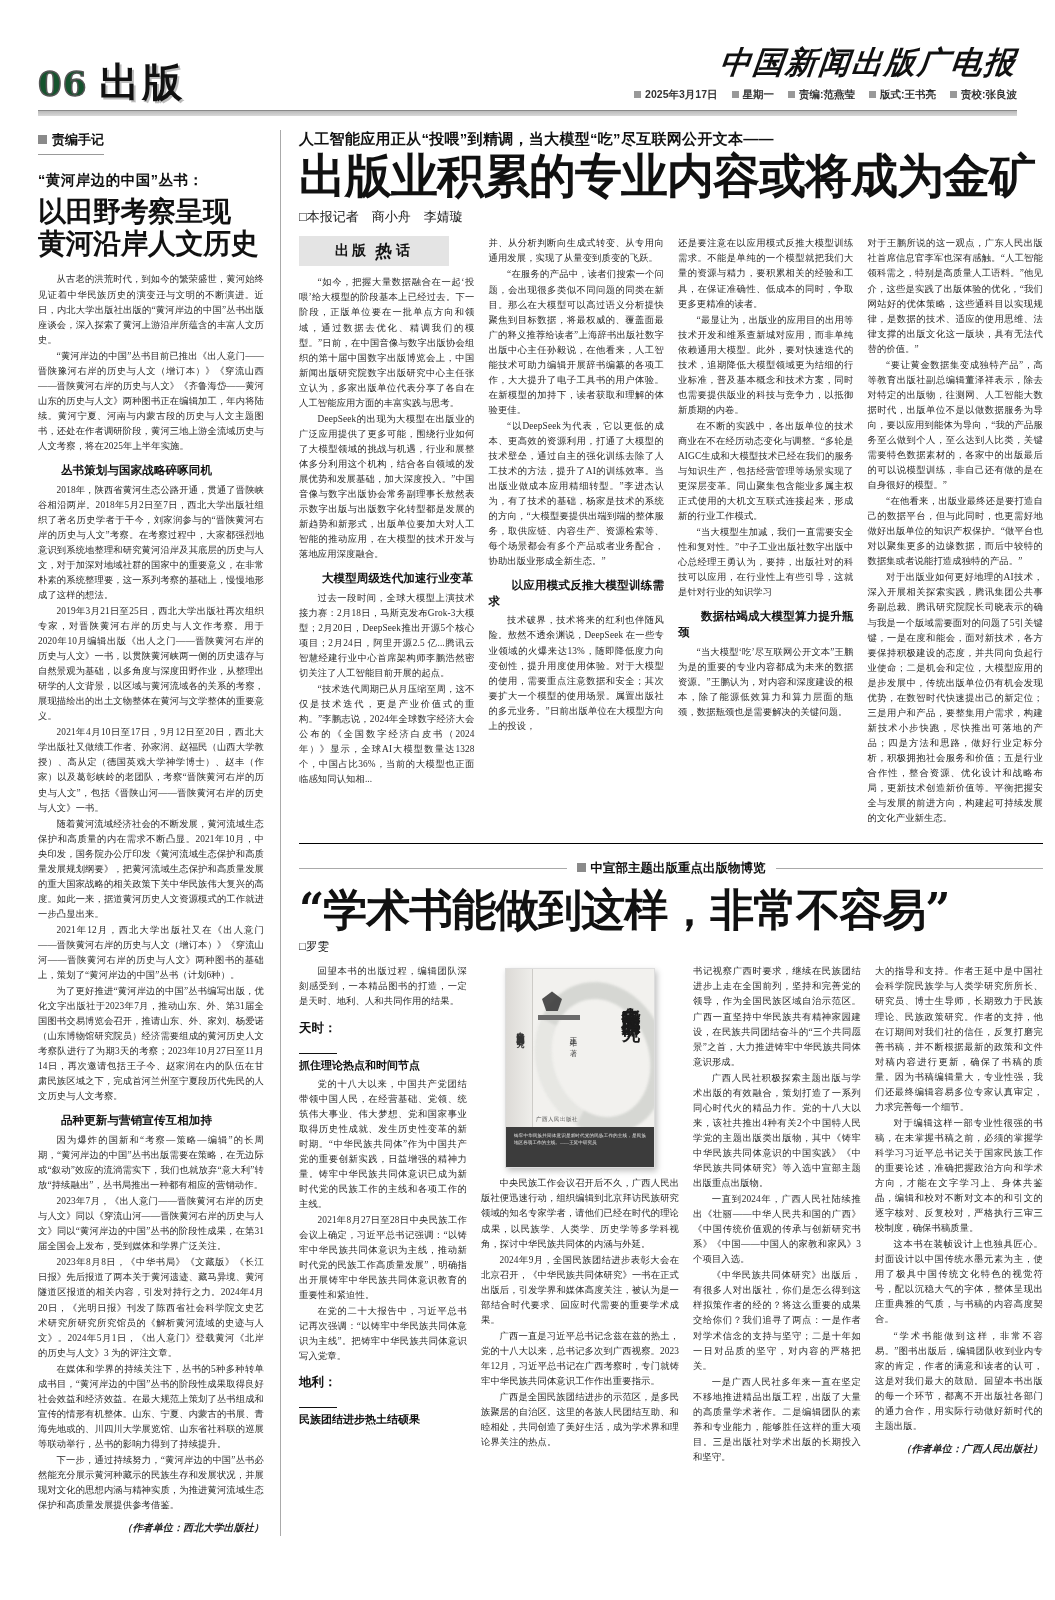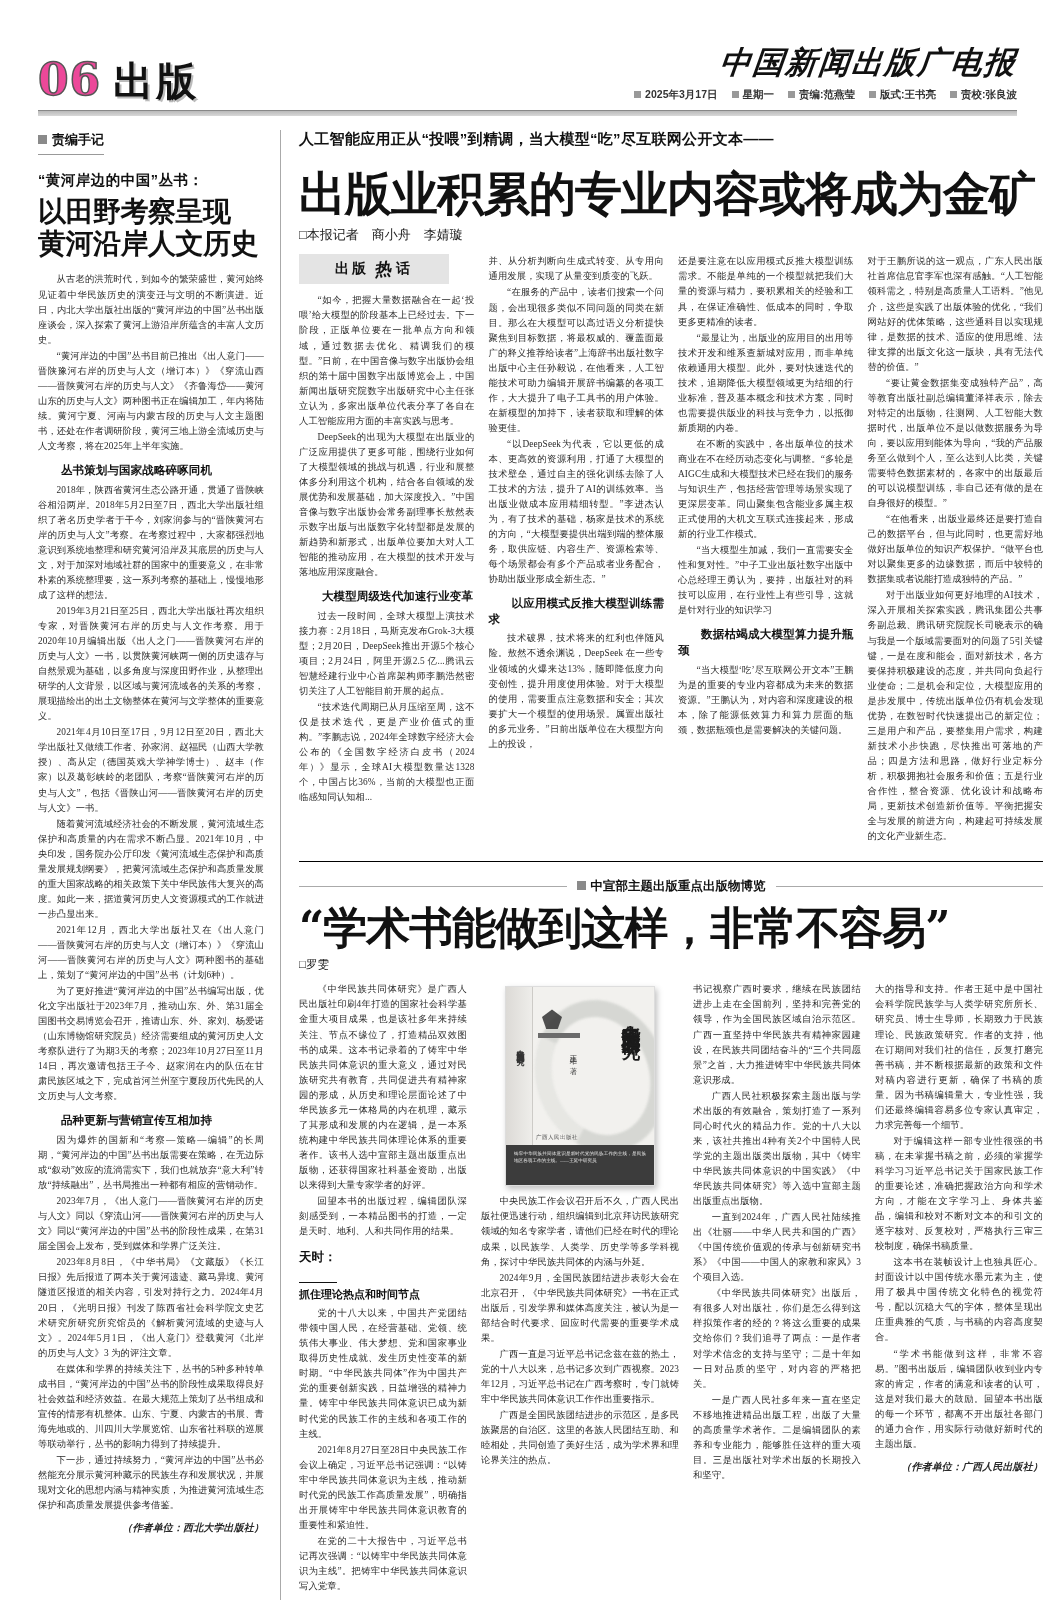--- a/index.html
+++ b/index.html
@@ -16,23 +16,23 @@
     box-sizing:border-box;
   }
 
   
   .masthead{
     display:flex;align-items:flex-end;justify-content:space-between;
     padding-top:46px;
   }
   .folio{display:flex;align-items:baseline;gap:12px;}
   .folio-num{
-    font-size:44px;font-weight:bold;
-    font-family:"DejaVu Serif",serif;
-    color:#ec4899;
+    font-size:34px;font-weight:bold;
+    font-family:"DejaVu Serif",serif;
+    color:#14532d;
     -webkit-text-stroke:1.5px #555;
     letter-spacing:1px;
     line-height:1;
   }
   .folio-sec{
     font-size:40px;font-weight:bold;line-height:1;
     font-family:"DejaVu Serif",serif;
     text-shadow:2px 2px 0 #bbb;
     letter-spacing:3px;
   }
@@ -123,21 +123,21 @@
     text-align:right;margin-top:7px;
     font-family:"Liberation Sans",sans-serif;
     font-style:italic;
   }
 
   
   .shoulder{
     font-size:15px;font-weight:bold;
     font-family:"Liberation Sans",sans-serif;
     letter-spacing:.3px;
-    margin-bottom:20px;
+    margin-bottom:2px;
   }
   .main-head{
     font-size:47px;font-weight:bold;
     font-family:"DejaVu Serif",serif;
     line-height:1.06;
     letter-spacing:-1px;
     margin:2px 8px 8px 0;
     white-space:nowrap;
   }
   .byline{
@@ -394,21 +394,20 @@
           <span class="lbl">中宣部主题出版重点出版物博览</span>
           <span class="line"></span>
         </div>
         <div class="head2">“学术书能做到这样，非常不容易”</div>
         <div class="byline2">□罗雯</div>
 
         <div class="cols4b">
 
           <div>
             <div class="col-text">
-              <p>《中华民族共同体研究》是广西人民出版社印刷4年打造的国家社会科学基金重大项目成果，也是该社多年来持续关注、节点不缘位了，打造精品双效图书的成果。这本书记录着的了铸牢中华民族共同体意识的重大意义，通过对民族研究共有教育，共同促进共有精神家园的形成，从历史和理论层面论述了中华民族多元一体格局的内在机理，藏示了其形成和发展的内在逻辑，是一本系统构建中华民族共同体理论体系的重要著作。该书人选中宣部主题出版重点出版物，还获得国家社科基金资助，出版以来得到大量专家学者的好评。</p>
               <p>回望本书的出版过程，编辑团队深刻感受到，一本精品图书的打造，一定是天时、地利、人和共同作用的结果。</p>
             </div>
             <div class="tag-h">天时：</div>
             <div class="tag-sub">抓住理论热点和时间节点</div>
             <div class="col-text">
               <p>党的十八大以来，中国共产党团结带领中国人民，在经营基础、党领、统筑伟大事业、伟大梦想、党和国家事业取得历史性成就、发生历史性变革的新时期。“中华民族共同体”作为中国共产党的重要创新实践，日益增强的精神力量。铸牢中华民族共同体意识已成为新时代党的民族工作的主线和各项工作的主线。</p>
               <p>2021年8月27日至28日中央民族工作会议上确定，习近平总书记强调：“以铸牢中华民族共同体意识为主线，推动新时代党的民族工作高质量发展”，明确指出开展铸牢中华民族共同体意识教育的重要性和紧迫性。</p>
               <p>在党的二十大报告中，习近平总书记再次强调：“以铸牢中华民族共同体意识为主线”。把铸牢中华民族共同体意识写入党章。</p>
             </div>
             <div class="tag-h">地利：</div>

